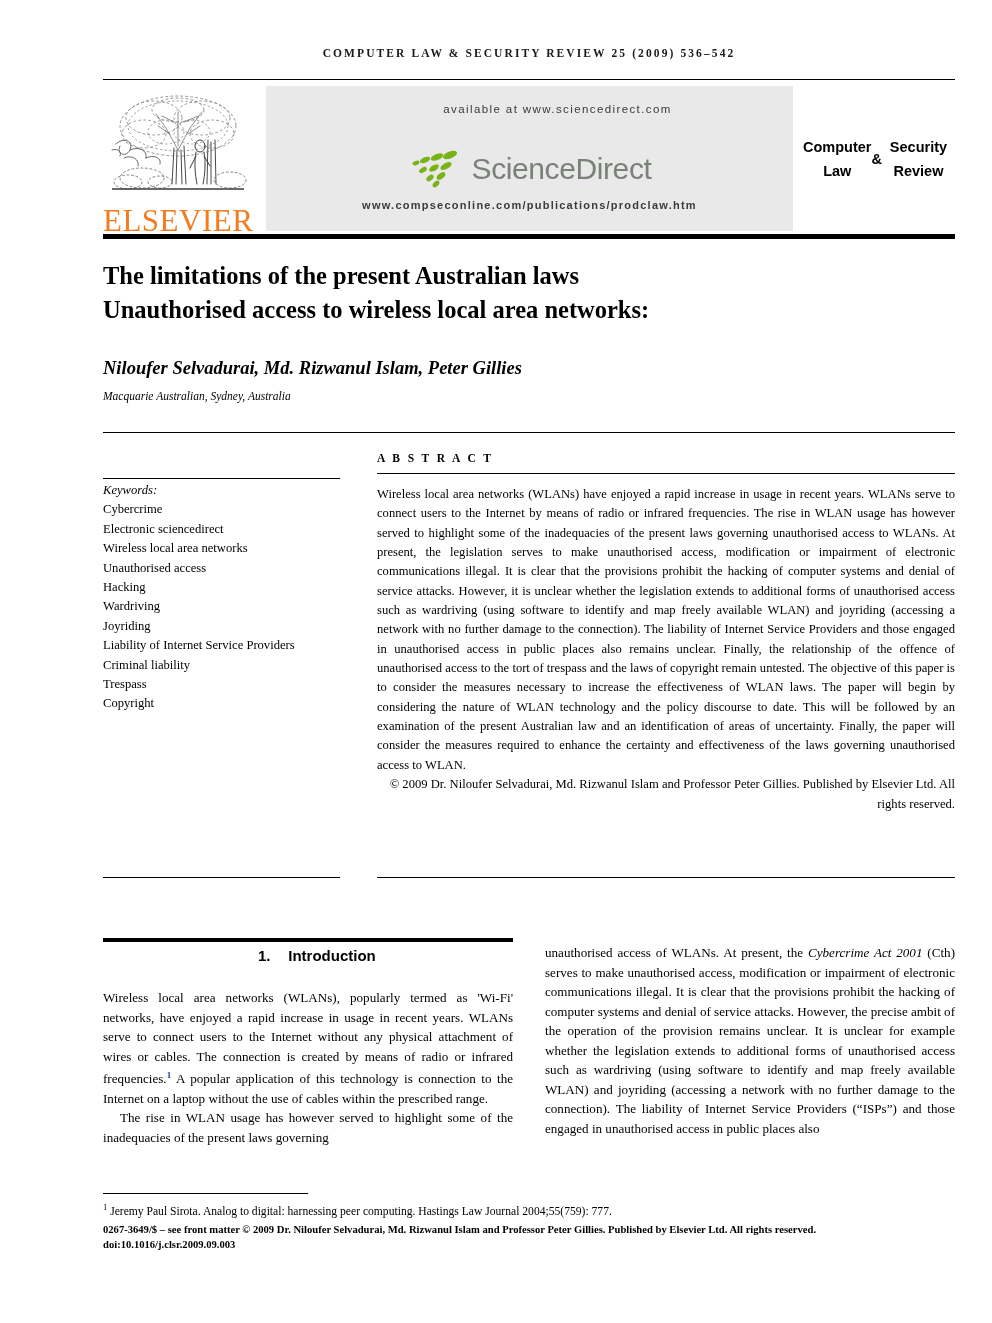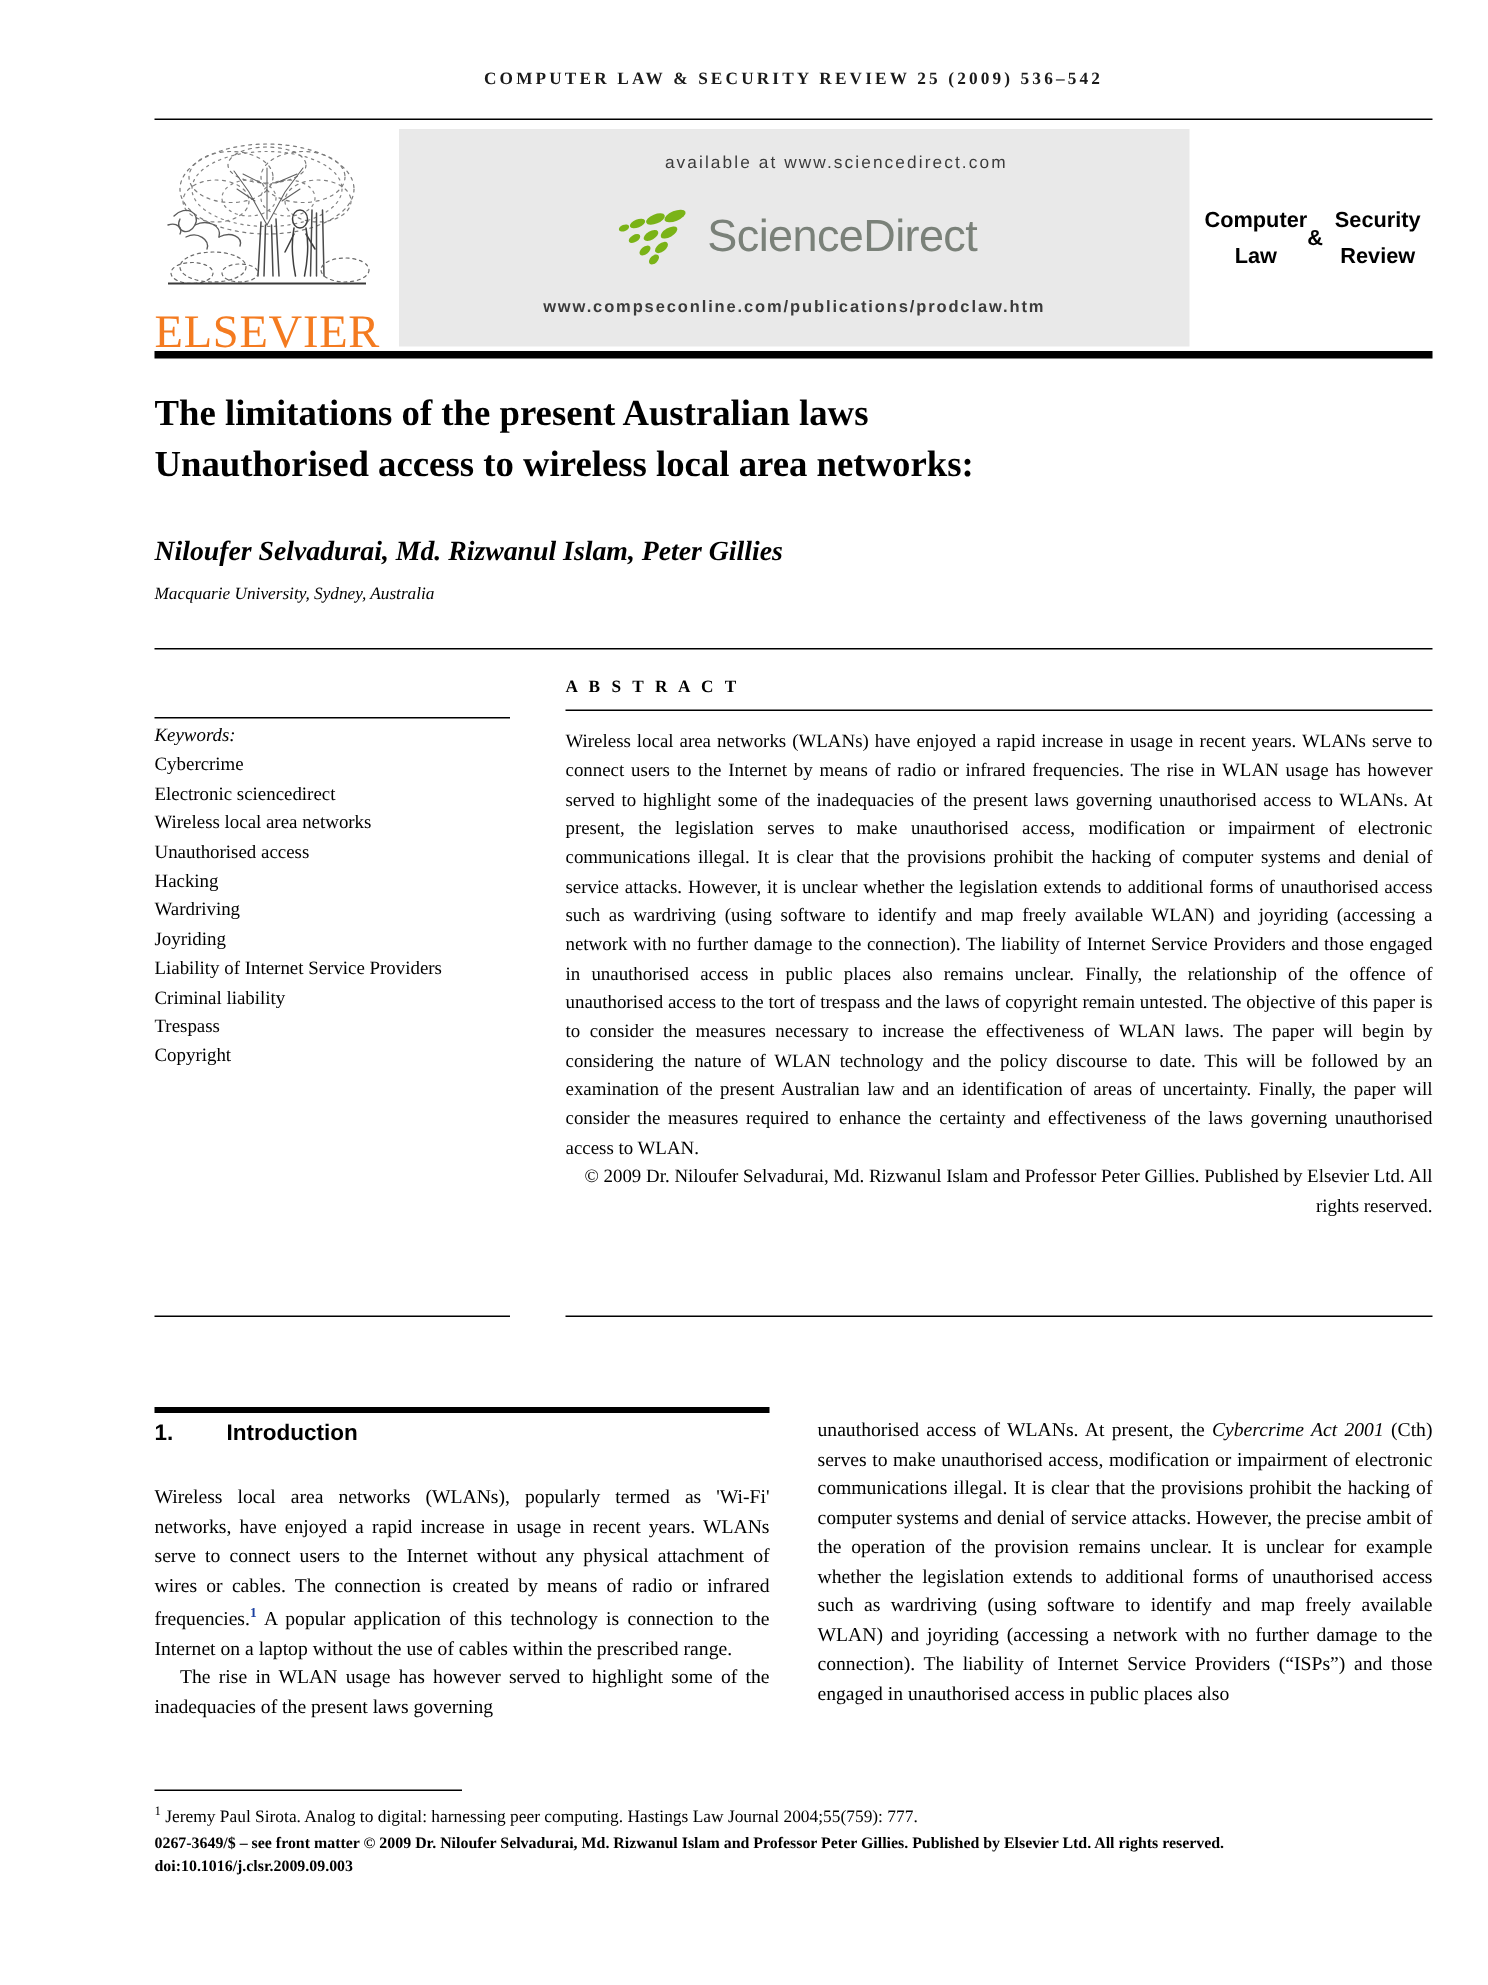--- a/index.html
+++ b/index.html
@@ -89,21 +89,21 @@
     width: 527px;
     text-align: center;
     font-family: "Liberation Sans", sans-serif;
     font-size: 11.5px;
     letter-spacing: 1.4px;
     color: #3b3b3b;
     padding-left: 28px;
   }
   .sd-logo {
     position: absolute;
-    left: 0; top: 48px;
+    left: 0; top: 59px;
     width: 527px;
     height: 48px;
     display: flex;
     align-items: center;
     justify-content: center;
   }
   .sd-logo-text {
     font-family: "Liberation Sans", sans-serif;
     font-size: 30px;
     color: #7a8179;
@@ -246,20 +246,21 @@
     height: 4px;
     background: #000;
   }
   .sec-head {
     position: absolute;
     left: 70px; top: 947px;
     width: 410px;
     font-family: "Liberation Sans", sans-serif;
     font-weight: bold;
     font-size: 15px;
+    text-align: center;
   }
   .sec-num { display: inline-block; width: 48px; }
 
   .col-left {
     position: absolute;
     left: 70px; top: 988px;
     width: 410px;
     font-family: "Liberation Serif", serif;
     font-size: 13.1px;
     line-height: 19.5px;
@@ -423,21 +424,21 @@
   </div>
 
   <div class="rule-thick" style="top:234px;"></div>
 
   <div class="title">
     <div>The limitations of the present Australian laws</div>
     <div>Unauthorised access to wireless local area networks:</div>
   </div>
 
   <div class="authors">Niloufer Selvadurai, Md. Rizwanul Islam, Peter Gillies</div>
-  <div class="affiliation">Macquarie University, Sydney, Australia</div>
+  <div class="affiliation">Macquarie Australian, Sydney, Australia</div>
 
   <div class="rule-thin" style="top:432px;"></div>
 
   <div class="kw-rule-top"></div>
   <div class="kw-col">
     <div class="kw-head">Keywords:</div>
     <div>Cybercrime</div>
     <div>Electronic sciencedirect</div>
     <div>Wireless local area networks</div>
     <div>Unauthorised access</div>

